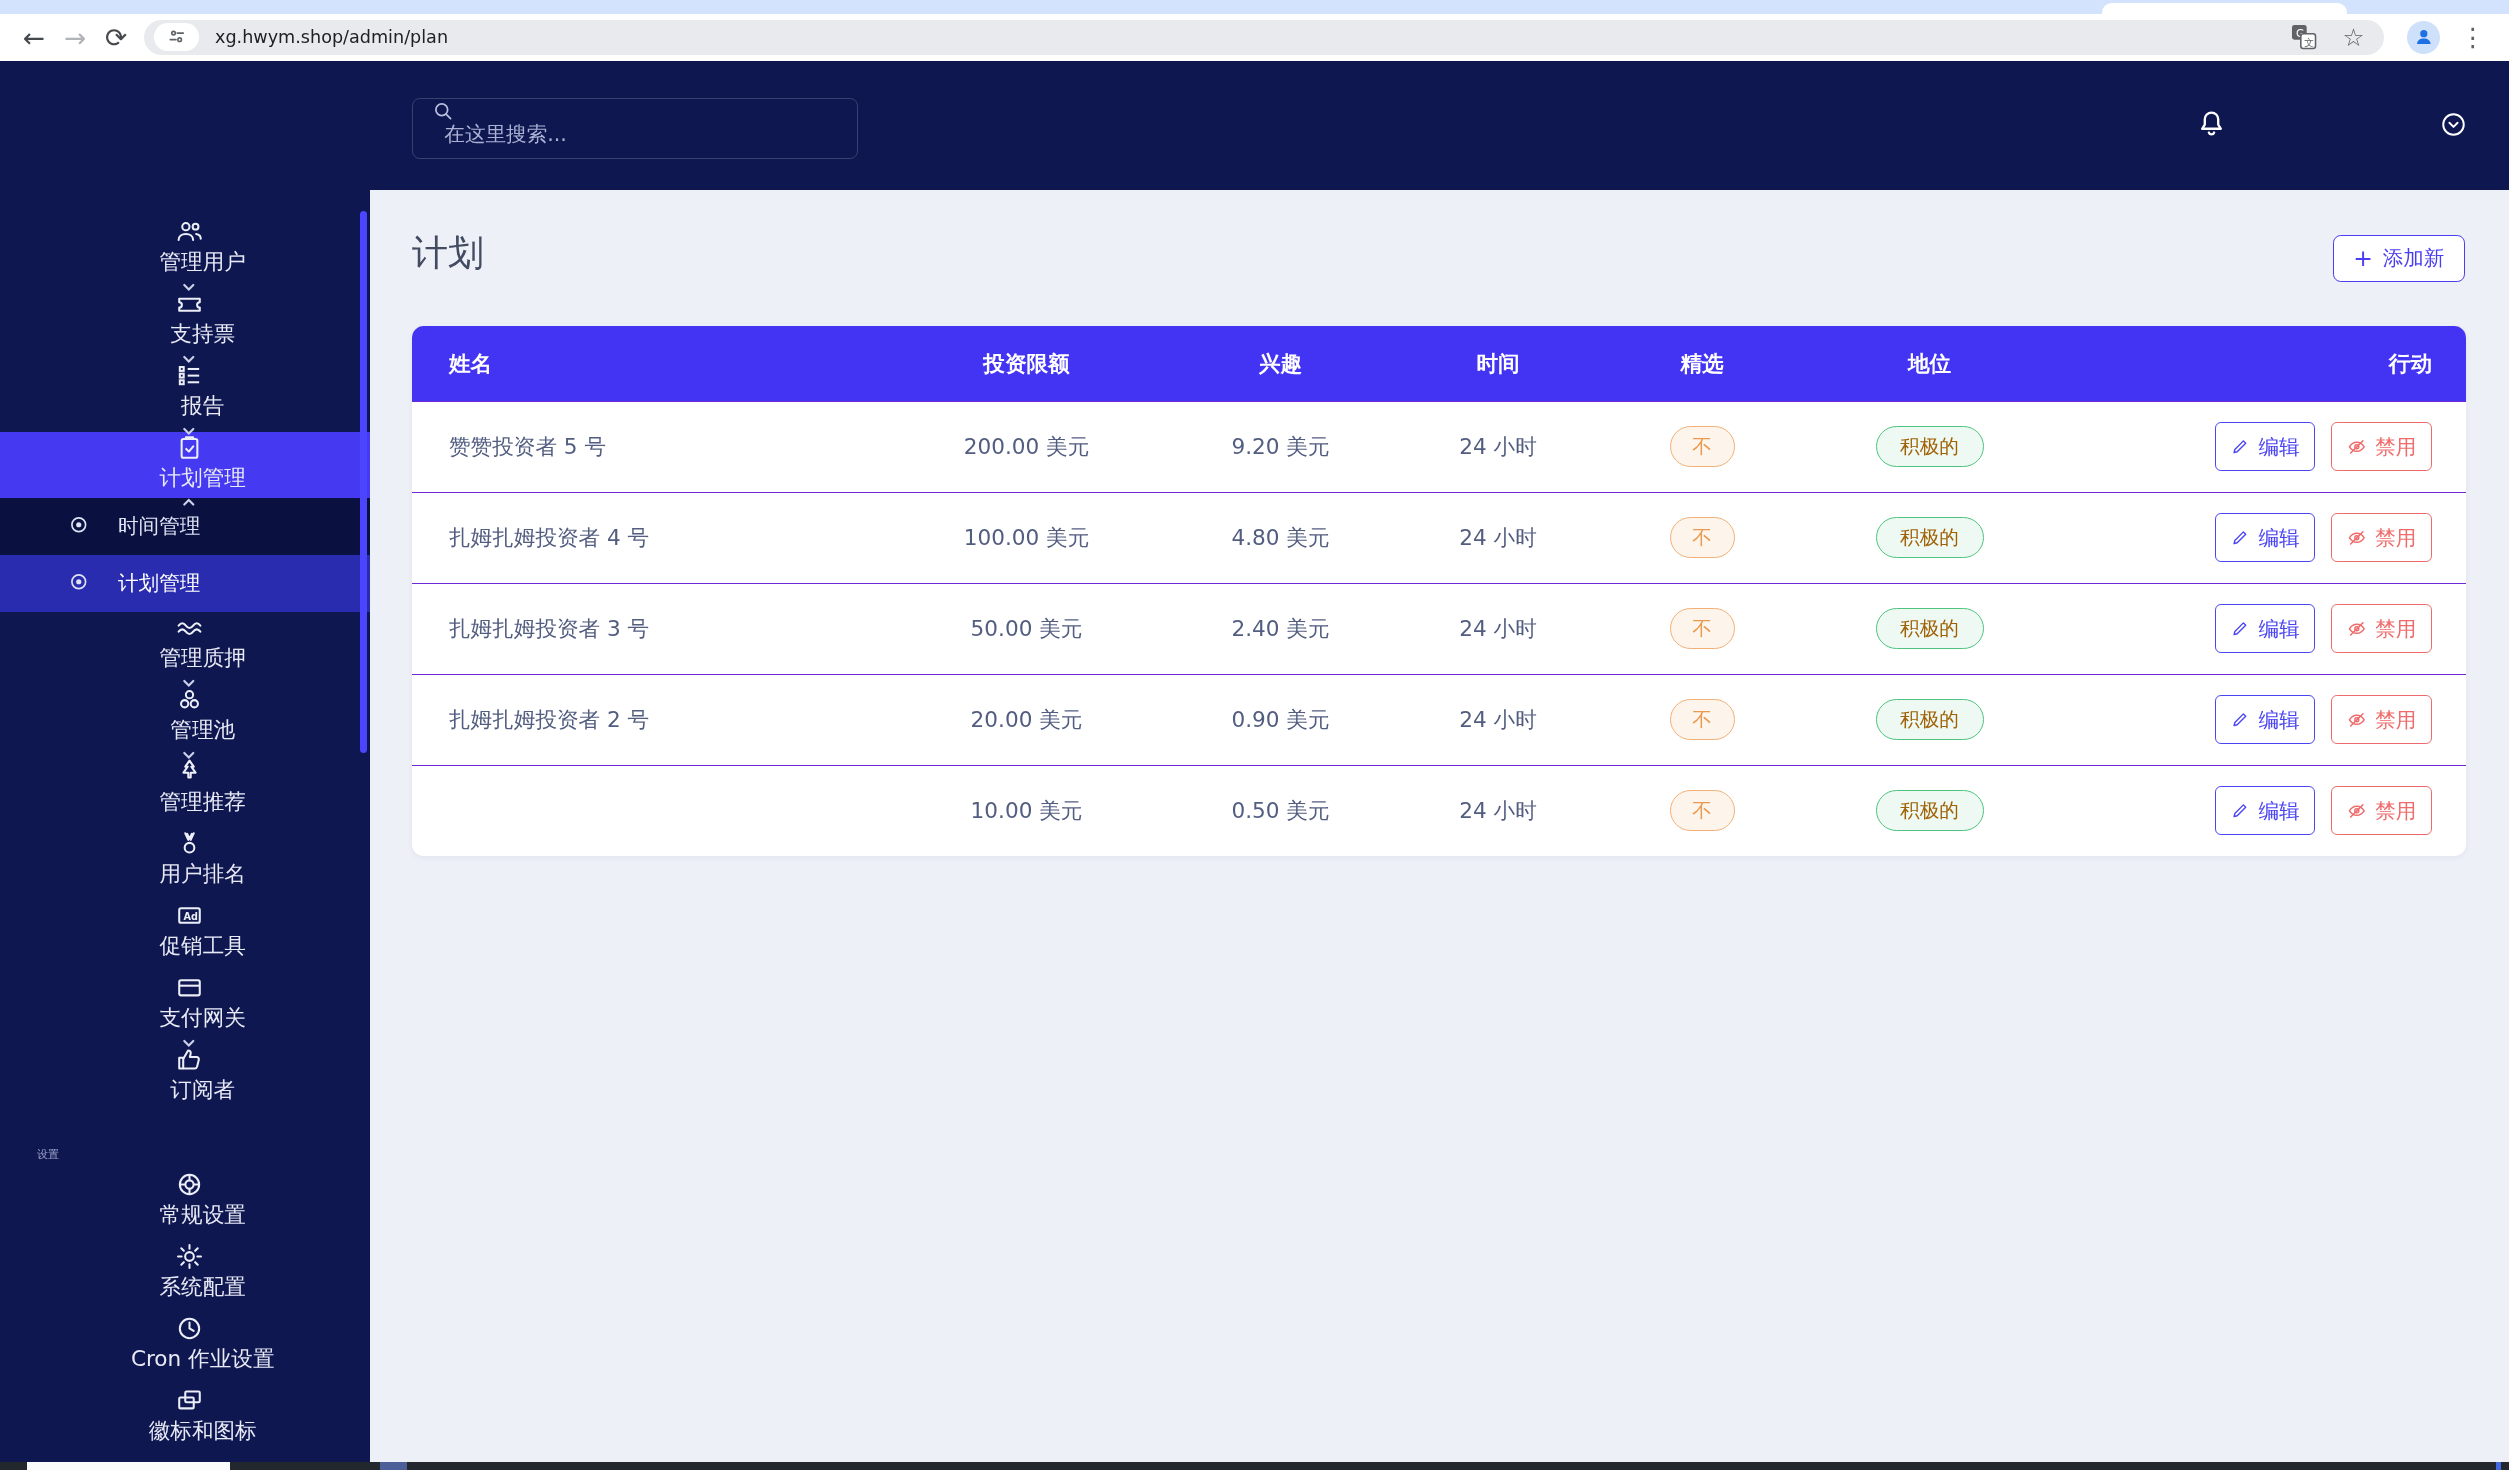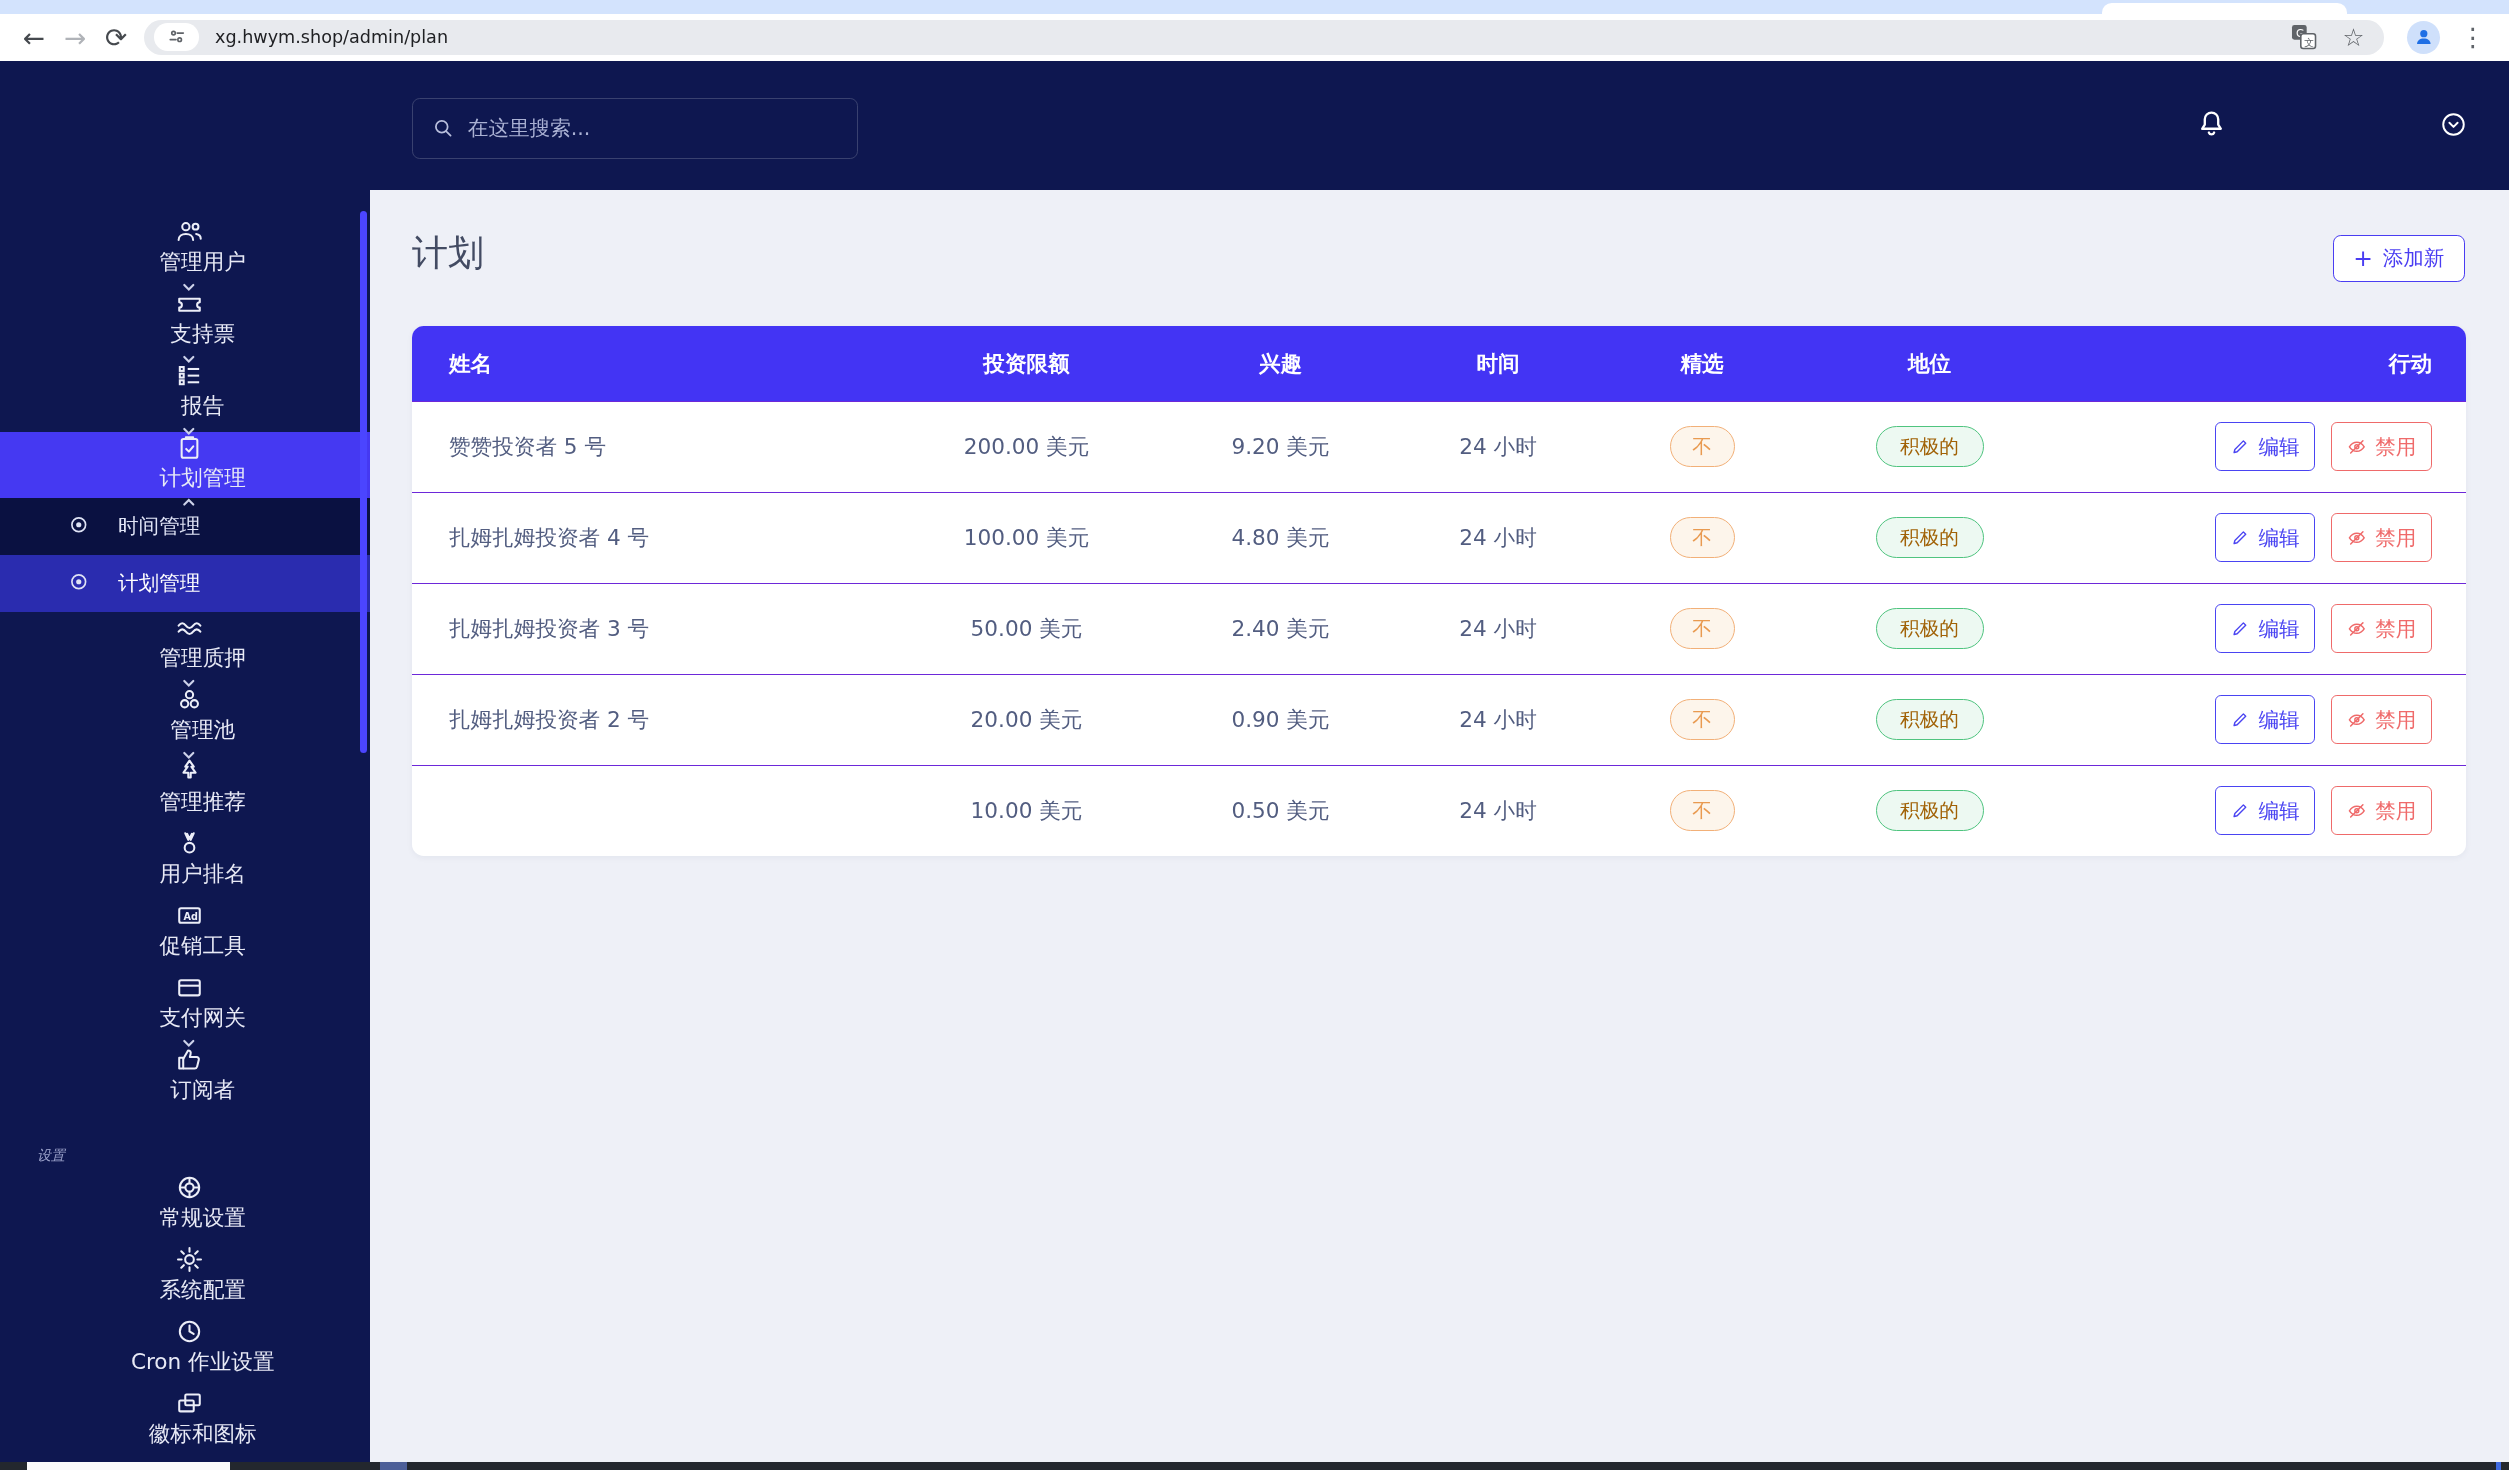--- a/index.html
+++ b/index.html
@@ -39,26 +39,26 @@
     color:#e8eaf6; font-size:21.6px; cursor:pointer;flex-direction:column; }
   .nav-item .nav-icon { width:31px; height:31px; flex:0 0 auto; display:flex; align-items:center; justify-content:center; color:#eceef8; }
   .nav-item .nav-label { margin-left:27.4px; flex:1; white-space:nowrap; }
   .nav-item .nav-chevron { width:21.6px; height:21.6px; color:#cdd2ea; }
   .nav-item.active-parent { height:66px; background:#4539f2; }
   .nav-sub { height:57px; display:flex; align-items:center; padding-left:67px;
     color:#dfe3f5; font-size:20.6px; cursor:pointer; background:#0a1141; }
   .nav-sub .nav-icon { width:25.5px; height:25.5px; color:#dfe3f5; }
   .nav-sub .nav-label { margin-left:25.5px; }
   .nav-sub.active-sub { background:#2a2caf; color:#ffffff; }
-  .nav-section { margin:31px 0 7.8px 37px; font-size:14px; color:#9aa1c9;font-style:italic; }
+  .nav-section { margin:31px 0 7.8px 37px; font-size:11px; color:#9aa1c9; }
 
   .main { flex:1; display:flex; flex-direction:column; background:#eef0f7; min-width:0; }
   .topbar { height:129px; background:#0e1750; position:relative; flex:0 0 auto; }
   .search-box { position:absolute; left:42px; top:37px; width:446px; height:61px;
-    border:1px solid #39416f; border-radius:7.8px; display:flex; align-items:center; padding:0 17.6px; }
+    border:1px solid #39416f; border-radius:7.8px; display:flex; padding:0 17.6px;flex-direction:column; }
   .search-box svg { color:#b9bfdd; flex:0 0 auto; }
   .search-input { background:transparent; border:none; outline:none; color:#dfe3f5;
     font-size:20.6px; margin-left:13.7px; width:353px; font-family:inherit; }
   .search-input::placeholder { color:#aab1d3; }
   .topbar-icon { position:absolute; top:45px; color:#ffffff; }
   .bell { right:280px; }
   .profile-chevron { right:41px; top:49px; }
 
   
   .content { position:relative; flex:1; }

